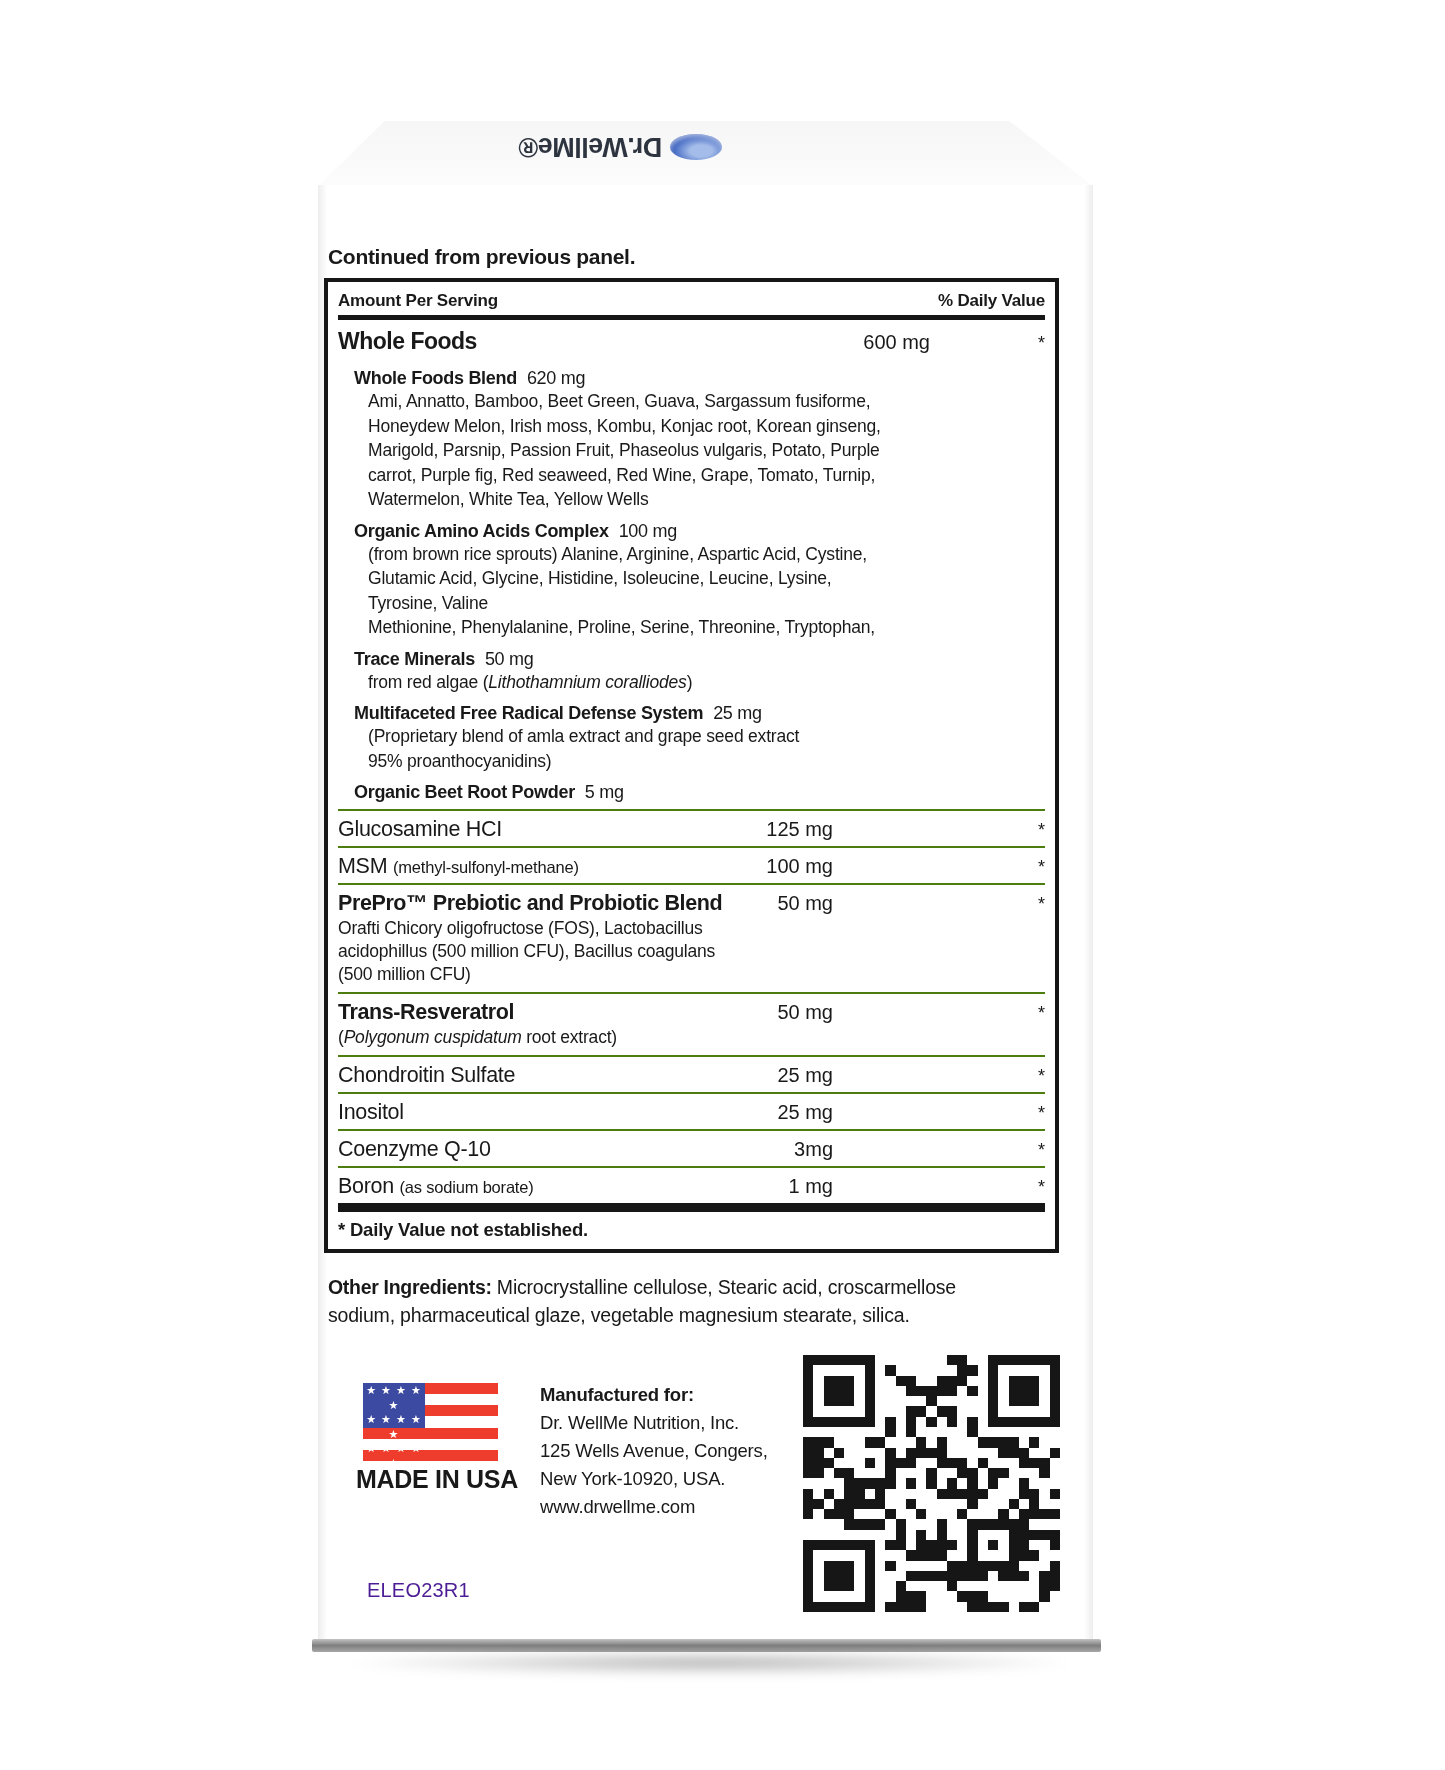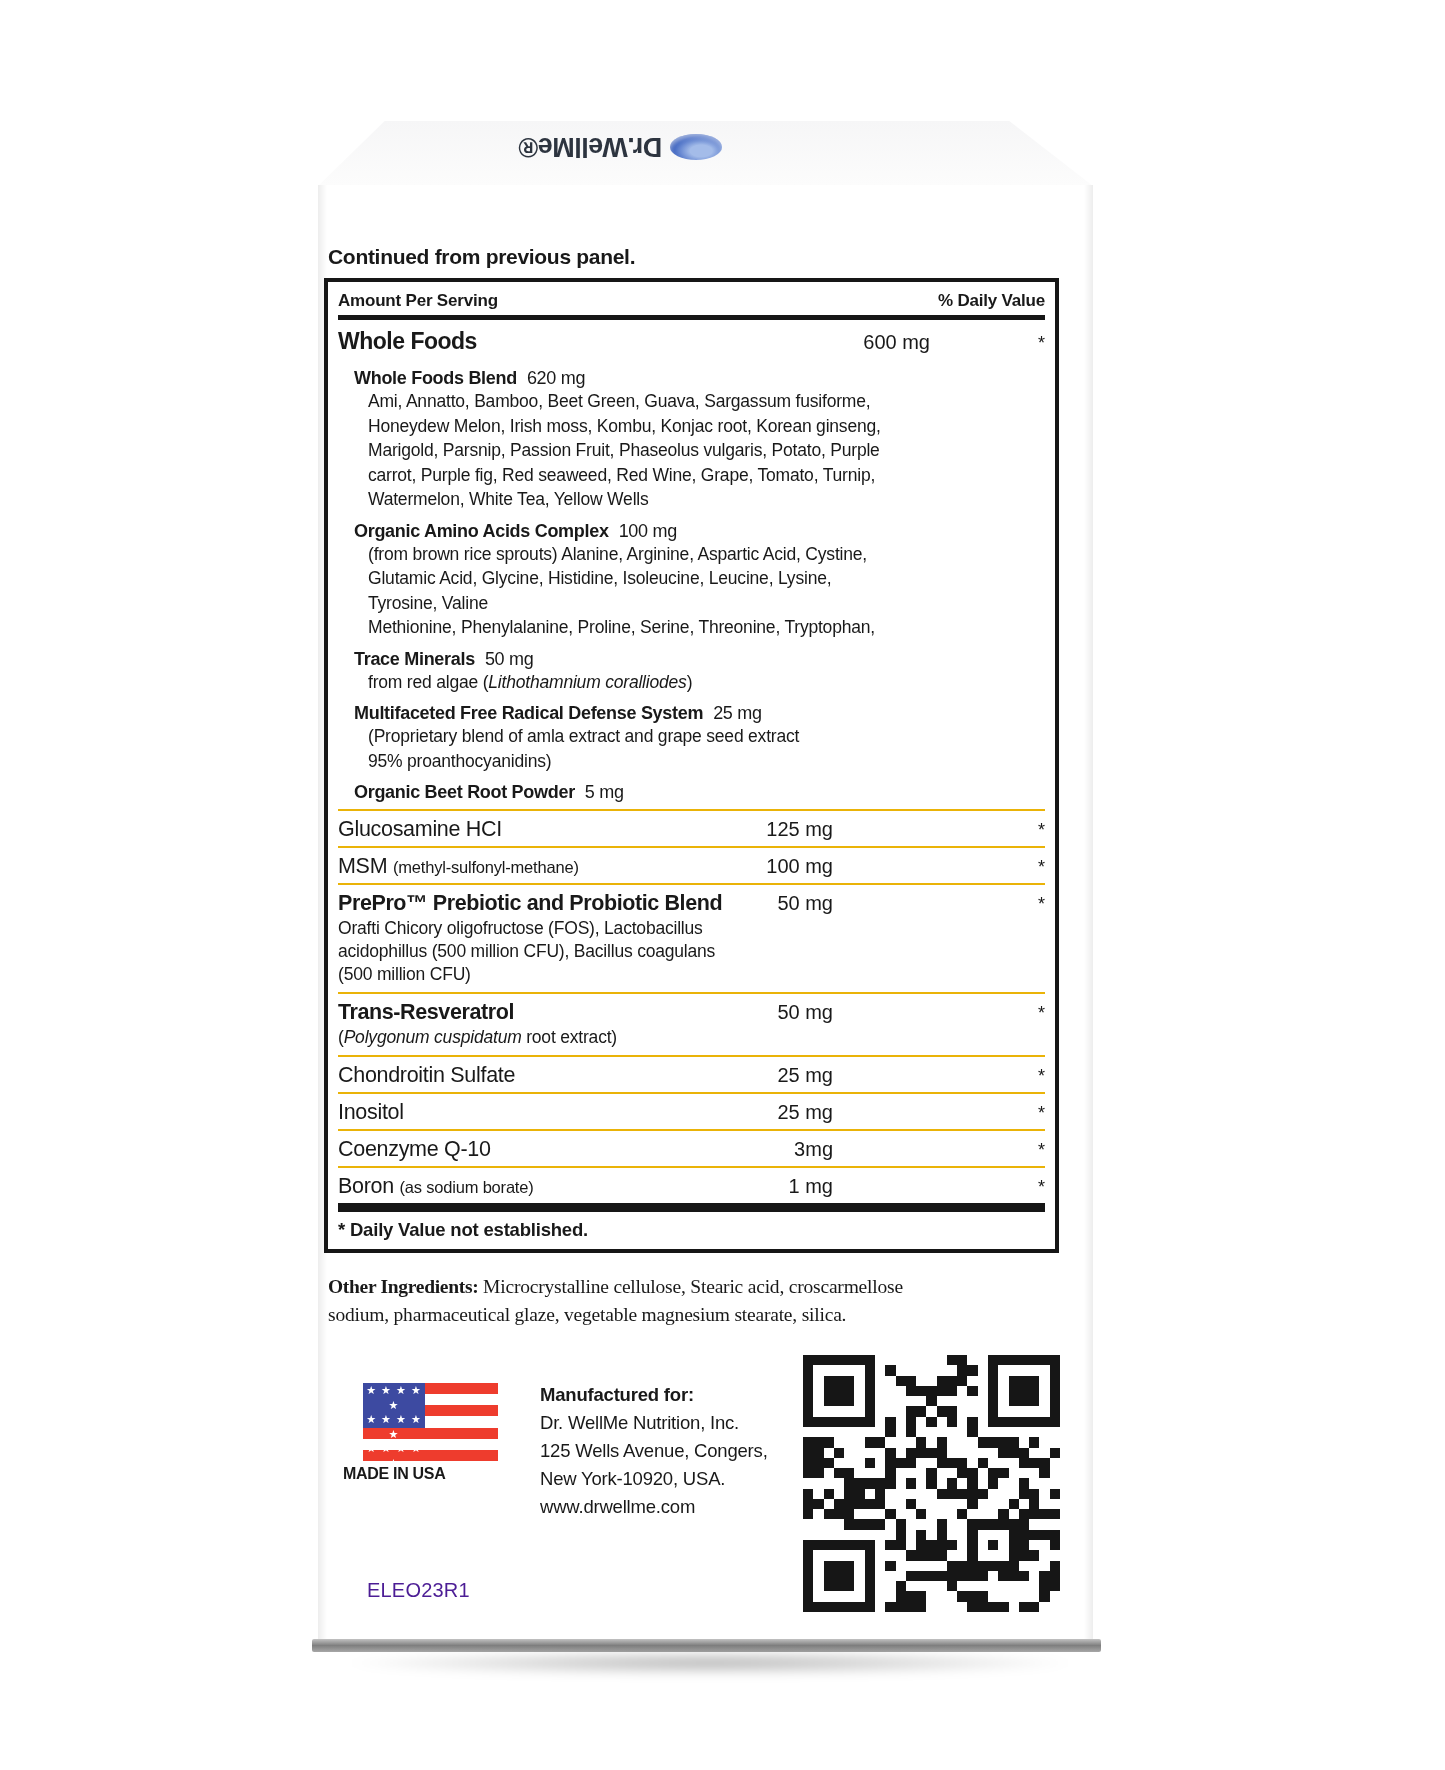--- a/index.html
+++ b/index.html
@@ -39,47 +39,47 @@
   .facts-header{display:flex;justify-content:space-between;font-size:17px;font-weight:bold;
                 padding:5px 0 4px 0;border-bottom:5px solid #161616;letter-spacing:-.2px;}
   .row{display:grid;grid-template-columns:1fr 90px 212px;align-items:baseline;padding:6px 0 4px 0;}
   .row .amount{text-align:right;font-size:20px;white-space:nowrap;}
   .row .dv{text-align:right;font-size:18px;}
   .wf-row{grid-template-columns:1fr 90px 115px;padding:8px 0 2px 0;}
   .wf-name{font-size:23px;font-weight:bold;letter-spacing:-.5px;}
   .rname{font-size:21.5px;letter-spacing:-.3px;white-space:nowrap;}
   .rname b{letter-spacing:-.4px;}
   .rnote{font-size:16.5px;letter-spacing:-.2px;}
-  .sep{border-top:2px solid #eab308;}
+  .sep{border-top:2px solid #4d7c0f;}
   .subgroups{padding:2px 0 6px 16px;}
   .sg{margin-top:9px;}
   .sg-title{font-size:18px;font-weight:bold;letter-spacing:-.3px;}
   .sg-amt{font-weight:normal;margin-left:10px;font-size:18px;}
   .sg-details{padding-left:14px;}
   .sg-details div,.rdetails div{font-size:17.5px;line-height:24.5px;white-space:nowrap;letter-spacing:-.2px;}
   .rdetails{grid-column:1/2;padding:1px 0 2px 0;}
   .rdetails div{line-height:23px;}
   .thickline{border-top:9px solid #161616;}
   .footnote{font-size:18.5px;font-weight:bold;padding:7px 0 2px 0;letter-spacing:-.2px;}
   .it{font-style:italic;}
 
   
-  .other{position:absolute;left:10px;top:1088px;width:745px;font-size:19.5px;line-height:28px;letter-spacing:-.2px;font-family:Liberation Serif, serif;}
+  .other{position:absolute;left:10px;top:1088px;width:745px;font-size:19.5px;line-height:28px;letter-spacing:-.2px;}
   .other b{letter-spacing:-.3px;}
 
   
   .flag{position:absolute;left:45px;top:1198px;width:135px;height:78px;
         background:linear-gradient(to bottom,
           #ee3c2d 0 14.28%,#fff 14.28% 28.57%,#ee3c2d 28.57% 42.85%,#fff 42.85% 57.14%,
           #ee3c2d 57.14% 71.42%,#fff 71.42% 85.71%,#ee3c2d 85.71% 100%);}
   .canton{position:absolute;left:0;top:0;width:62px;height:44.5px;background:#3d4aa1;}
   .stars{position:absolute;inset:0;color:#fff;font-size:11px;line-height:14.5px;text-align:center;}
   .stars:before{content:"★ ★ ★ ★ ★\A★ ★ ★ ★ ★\A★ ★ ★ ★ ★";white-space:pre-line;letter-spacing:1px;}
-  .madeinusa{position:absolute;left:25px;top:1280px;width:175px;text-align:left;
-             font-size:16px;font-weight:bold;letter-spacing:-.3px;}
+  .madeinusa{position:absolute;left:25px;top:1280px;width:175px;text-align:right;
+             font-size:25px;font-weight:bold;letter-spacing:-.3px;}
   .mfg{position:absolute;left:222px;top:1196px;font-size:18.5px;line-height:28px;letter-spacing:-.2px;}
   .mfg .mfg-label{font-weight:bold;}
   .qr{position:absolute;left:485px;top:1170px;width:257px;height:257px;}
   .qr svg{width:100%;height:100%;}
   .code{position:absolute;left:49px;top:1394px;font-size:20px;color:#4c1d95;letter-spacing:.2px;}
 </style>
 </head>
 <body>
 
 <div class="stage">

